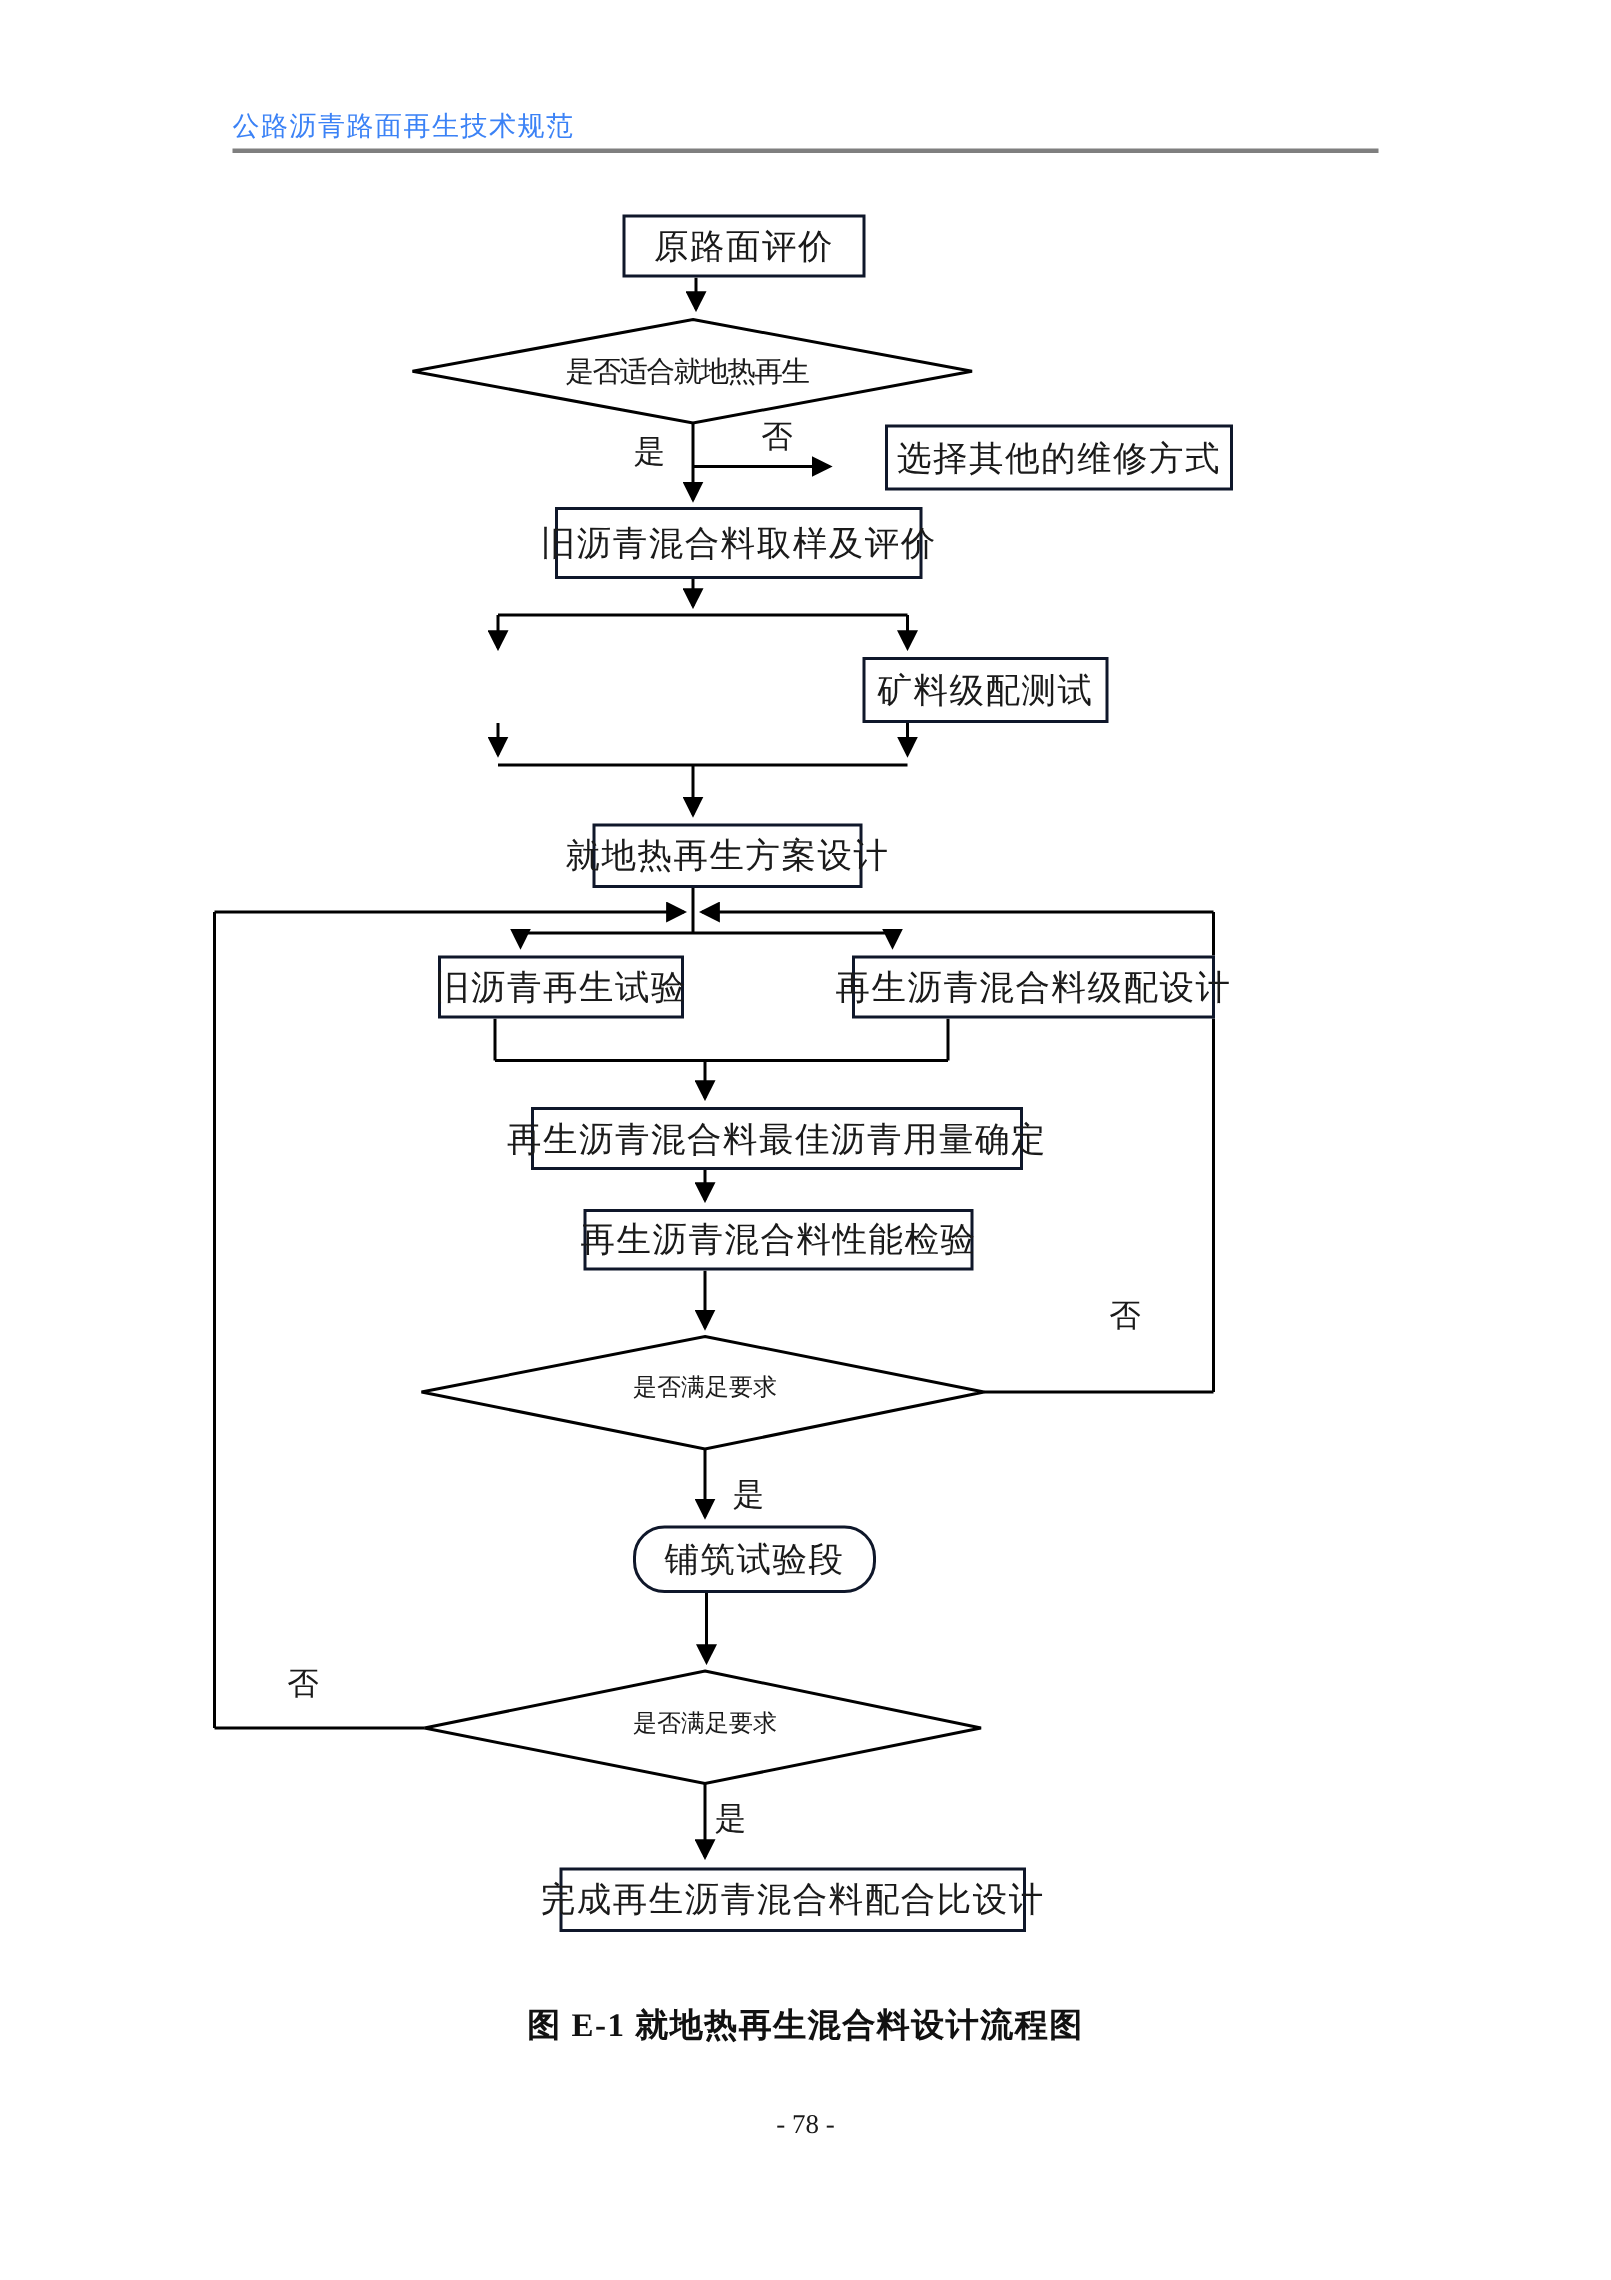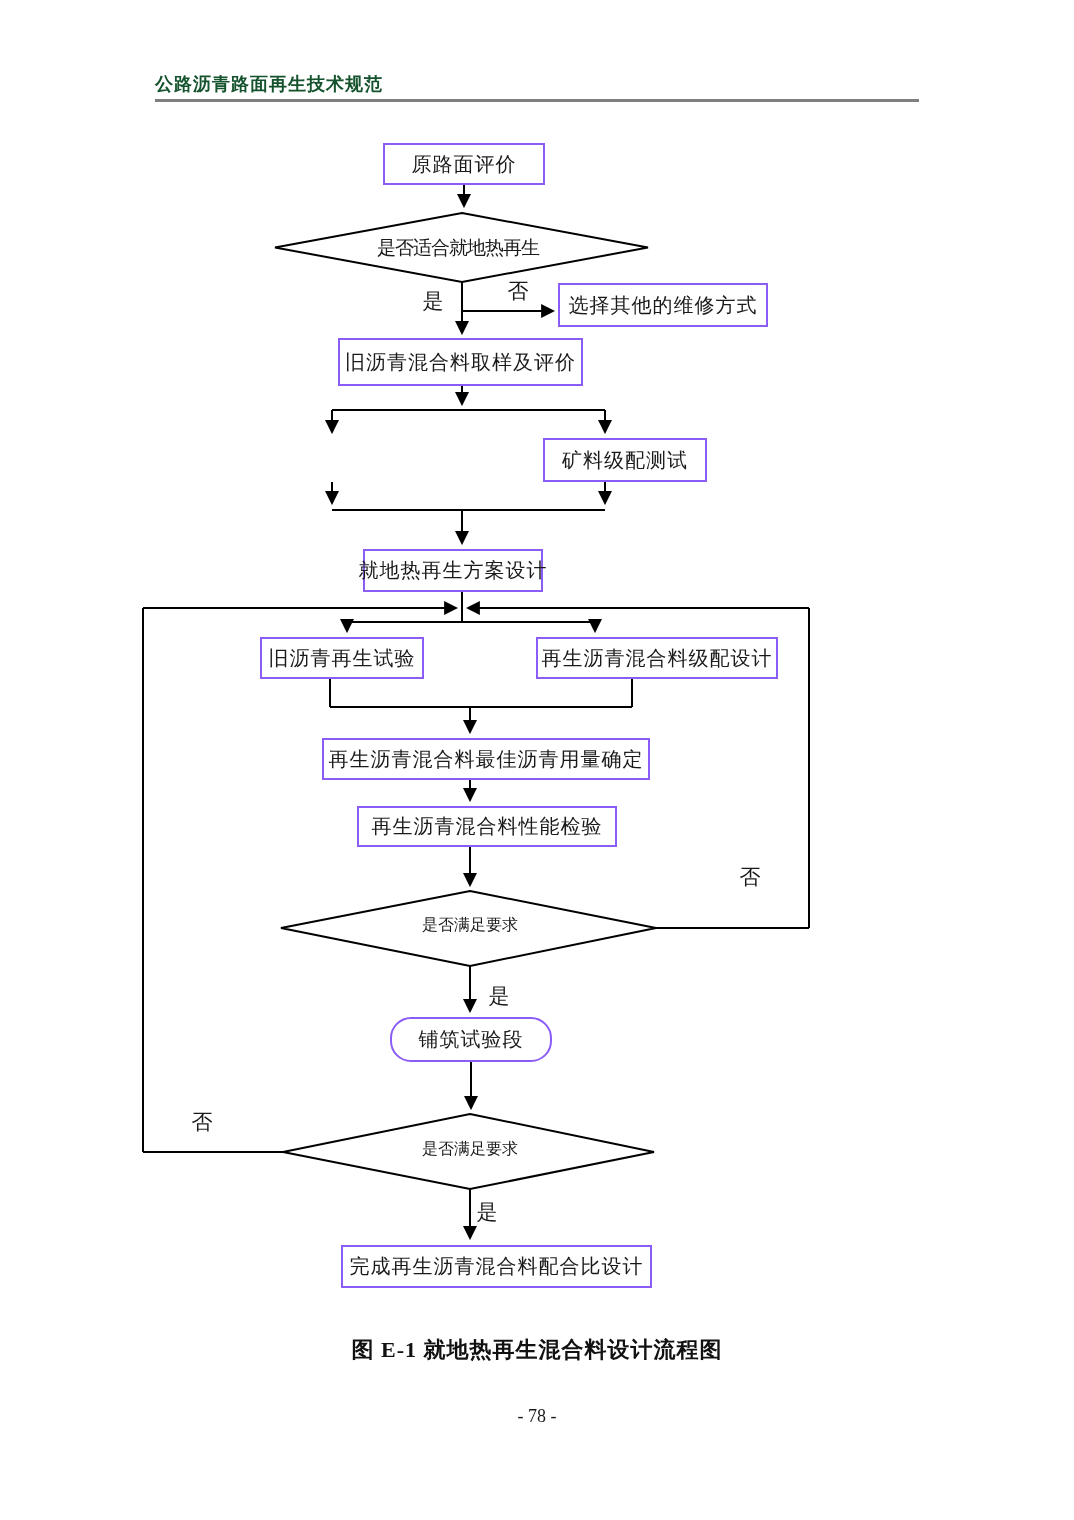--- a/index.html
+++ b/index.html
@@ -15,49 +15,49 @@
     font-family: "Liberation Serif", "DejaVu Serif", serif;
     color: #1a1a1a;
     overflow: hidden;
   }
   .header-title {
     position: absolute;
     left: 155px;
     top: 72px;
     font-size: 18px;
     letter-spacing: 1px;
-    color: #14532d;
+    color: #3b82f6;
     white-space: nowrap;
-    font-weight: bold;
   }
   .header-rule {
     position: absolute;
     left: 155px;
     top: 99px;
     width: 764px;
     height: 3px;
     background: #7f7f7f;
   }
   .flow-svg {
     position: absolute;
     left: 0;
     top: 0;
   }
   .node {
     position: absolute;
     box-sizing: border-box;
-    border: 2px solid #8b5cf6;
+    border: 2px solid #0f172a;
     background: #ffffff;
     display: flex;
     align-items: center;
     justify-content: center;
-    font-size: 20px;
+    font-size: 23px;
     letter-spacing: 1px;
     white-space: nowrap;
     color: #1a1a1a;
+    margin-left: 32px;
   }
   .dlabel {
     position: absolute;
     text-align: center;
     font-size: 16px;
     white-space: nowrap;
     color: #1a1a1a;
   }
   .dlabel.condensed {
     font-size: 19px;
@@ -151,21 +151,21 @@
     <line x1="143" y1="1152" x2="143" y2="608" stroke="#000" stroke-width="2"></line>
 
     <line x1="470" y1="1189" x2="470" y2="1238" stroke="#000" stroke-width="2" marker-end="url(#arr)"></line>
 
     <polygon points="462,213 648,247.5 462,282 275,247.5" fill="#ffffff" stroke="#000" stroke-width="2"></polygon>
     <polygon points="470,891 656,928 470,966 281,928" fill="#ffffff" stroke="#000" stroke-width="2"></polygon>
     <polygon points="470,1114 654,1152 470,1189 283,1152" fill="#ffffff" stroke="#000" stroke-width="2"></polygon>
   </svg>
 
   <div class="node" style="left:383px; top:143px; width:162px; height:42px;">原路面评价</div>
-  <div class="node" style="left:558px; top:283px; width:210px; height:44px;">选择其他的维修方式</div>
+  <div class="node" style="left:558px; top:283px; width:232px; height:44px;">选择其他的维修方式</div>
   <div class="node" style="left:338px; top:338px; width:245px; height:48px;">旧沥青混合料取样及评价</div>
   <div class="node" style="left:543px; top:438px; width:164px; height:44px;">矿料级配测试</div>
   <div class="node" style="left:363px; top:549px; width:180px; height:43px;">就地热再生方案设计</div>
   <div class="node" style="left:260px; top:637px; width:164px; height:42px;">旧沥青再生试验</div>
   <div class="node" style="left:536px; top:637px; width:242px; height:42px;">再生沥青混合料级配设计</div>
   <div class="node" style="left:357px; top:806px; width:260px; height:41px;">再生沥青混合料性能检验</div>
   <div class="node" style="left:322px; top:738px; width:328px; height:42px;">再生沥青混合料最佳沥青用量确定</div>
   <div class="node" style="left:390px; top:1017px; width:162px; height:45px;border-radius:21px;">铺筑试验段</div>
   <div class="node" style="left:341px; top:1245px; width:311px; height:43px;">完成再生沥青混合料配合比设计</div>
 

